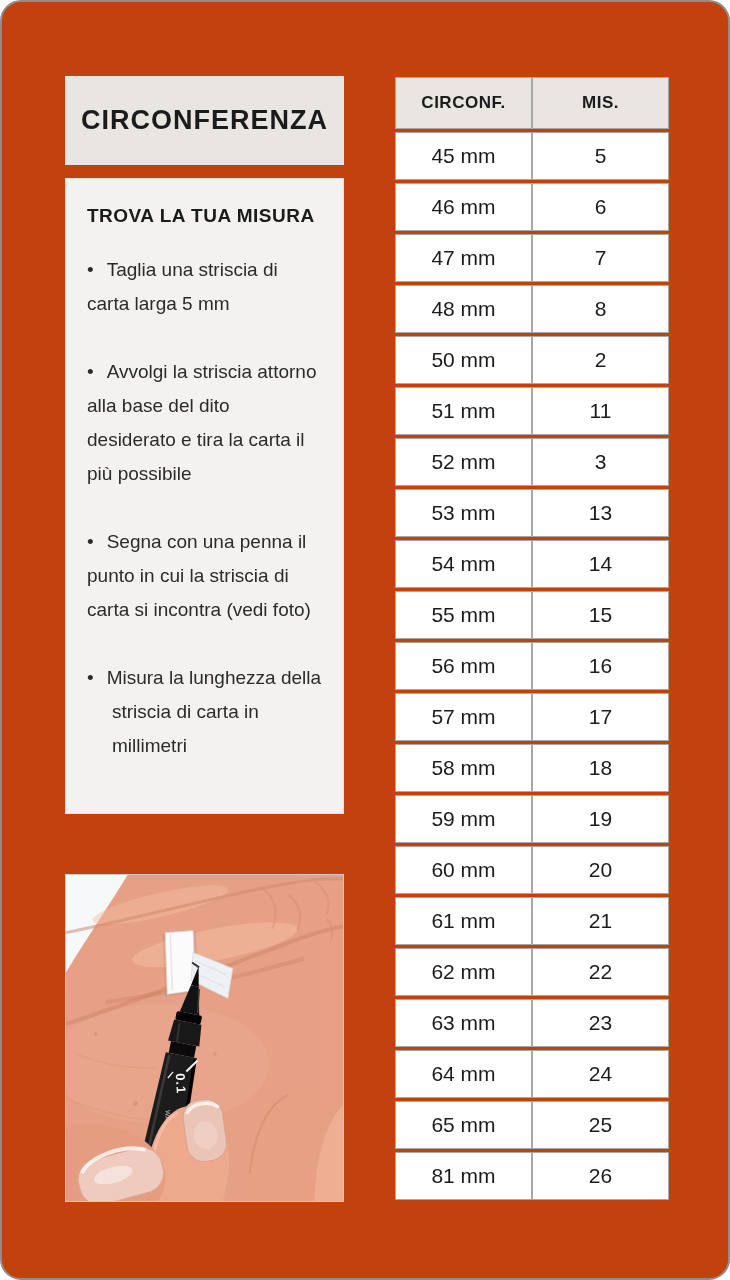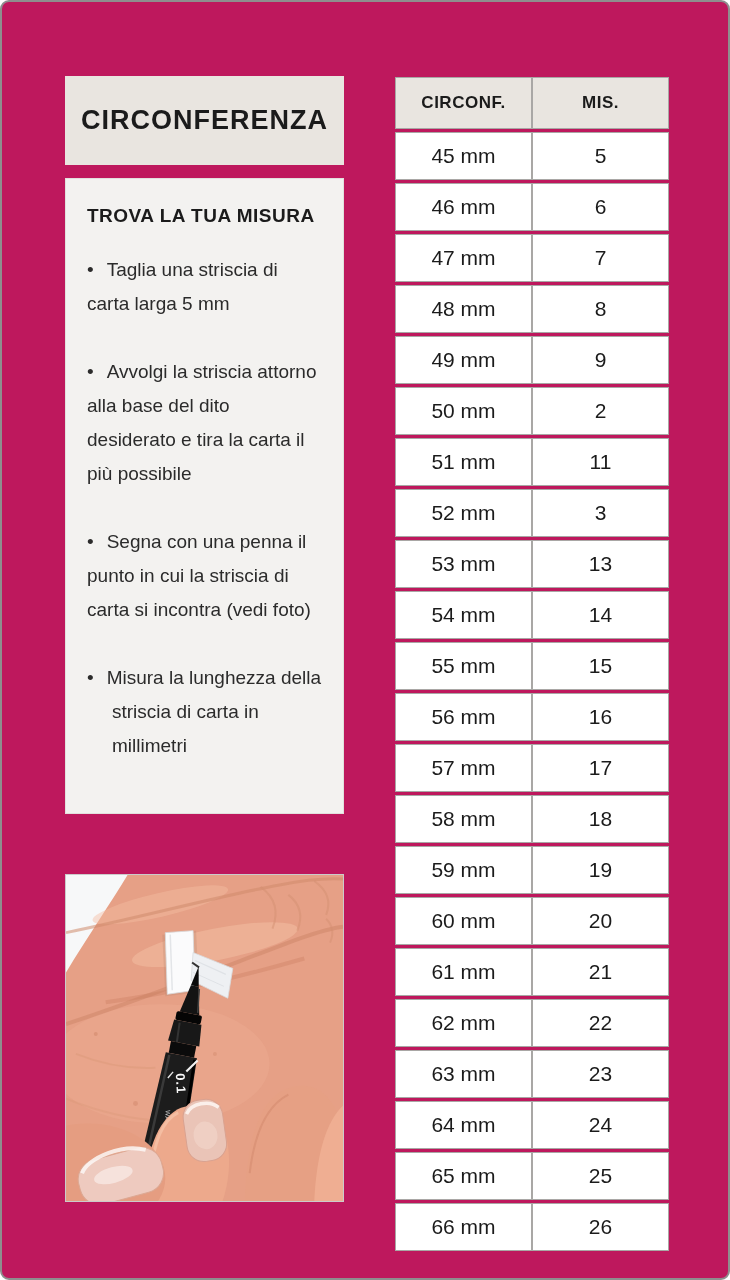--- a/index.html
+++ b/index.html
@@ -11,22 +11,22 @@
     --text:#1b1b1b;
   }
   *{box-sizing:border-box;}
   html,body{margin:0;padding:0;}
   body{
     width:730px;height:1280px;position:relative;background:#fff;
     font-family:"Liberation Sans", sans-serif;color:var(--text);
     -webkit-font-smoothing:antialiased;
   }
   .page{
-    position:absolute;inset:0;background:#be185d;
-    border:2px solid #8e8e8e;border-radius:9px;overflow:hidden;
+    position:absolute;inset:0;background:#c2410c;
+    border:2px solid #8e8e8e;border-radius:21px;overflow:hidden;
   }
   
   .title-box{
     position:absolute;left:63px;top:74px;width:279px;height:89px;
     background:var(--beige);display:flex;align-items:center;justify-content:center;
   }
   .title-box h1{
     margin:0;font-size:27px;font-weight:bold;letter-spacing:1px;white-space:nowrap;
   }
   .instructions-box{
@@ -180,24 +180,20 @@
       </tr>
         <tr class="size-row">
         <td>47 mm</td>
         <td>7</td>
       </tr>
         <tr class="size-row">
         <td>48 mm</td>
         <td>8</td>
       </tr>
         <tr class="size-row">
-        <td>49 mm</td>
-        <td>9</td>
-      </tr>
-        <tr class="size-row">
         <td>50 mm</td>
         <td>2</td>
       </tr>
         <tr class="size-row">
         <td>51 mm</td>
         <td>11</td>
       </tr>
         <tr class="size-row">
         <td>52 mm</td>
         <td>3</td>
@@ -248,19 +244,19 @@
       </tr>
         <tr class="size-row">
         <td>64 mm</td>
         <td>24</td>
       </tr>
         <tr class="size-row">
         <td>65 mm</td>
         <td>25</td>
       </tr>
         <tr class="size-row">
-        <td>66 mm</td>
+        <td>81 mm</td>
         <td>26</td>
       </tr>
       </tbody>
   </table>
 
 </div>
 
 </body></html>

